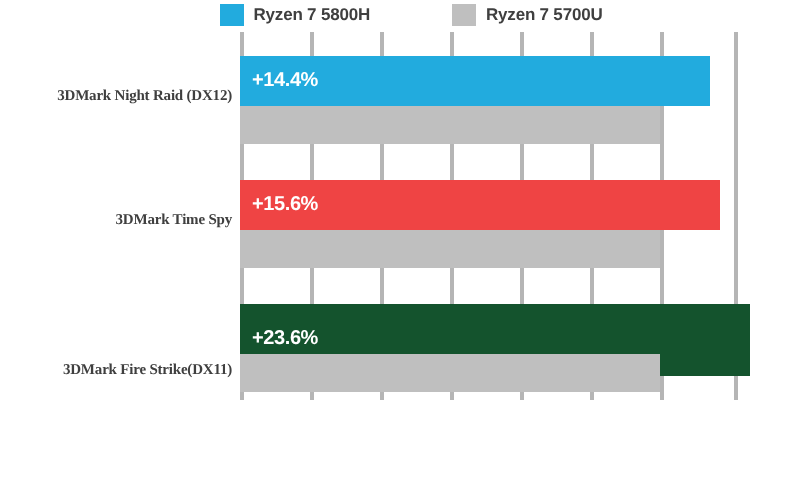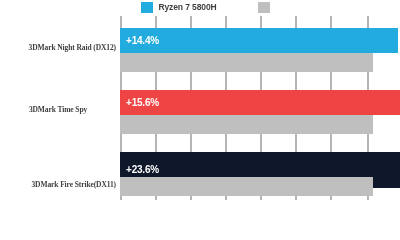--- a/index.html
+++ b/index.html
@@ -91,21 +91,20 @@
   
   .group {
     position: absolute;
     left: 0;
     width: 100%;
   }
   .bar {
     position: absolute;
     left: 0;
     display: block;
-    padding-left: 43px;
   }
   .bar-blue {
     background: #22abde;
   }
   .bar-gray {
     background: #bfbfbf;
   }
   .bar-value {
     position: absolute;
     left: 6px;
@@ -141,20 +140,21 @@
 
   <div class="legend">
 
     <div class="legend-entry">
       <span class="legend-swatch" id="sw0" style="background: rgb(34, 171, 222);"></span>
       <span class="legend-label">Ryzen 7 5800H</span>
     </div>
 
     <div class="legend-entry">
       <span class="legend-swatch" id="sw1" style="background: rgb(191, 191, 191);"></span>
+      <span class="legend-label">Ryzen 7 5700U</span>
     </div>
 
   </div>
 
   <div class="plot">
 
     <div class="gridlines">
       <div class="axis-line"></div>
       <div class="gridline" style="left:35px;"></div>
       <div class="gridline" style="left:70px;"></div>
@@ -171,35 +171,35 @@
       <div class="bar bar-blue" style="top: 0px; height: 25px; width: 235px; background: rgb(34, 171, 222);">
         <span class="bar-value">+14.4%</span>
       </div>
 
       <div class="bar bar-gray" style="top: 25px; height: 19px; width: 210px; background: rgb(191, 191, 191);">
         <span class="bar-value"></span>
       </div>
     </div>
 
     <div class="group" style="top:74px; height:48px;">
-      <div class="cat-label" style="top:16px;text-align:center;">3DMark Time Spy</div>
+      <div class="cat-label" style="top:16px;">3DMark Time Spy</div>
 
       <div class="bar bar-blue" style="top: 0px; height: 25px; width: 240px; background: #ef4444;">
         <span class="bar-value">+15.6%</span>
       </div>
 
       <div class="bar bar-gray" style="top: 25px; height: 19px; width: 210px; background: rgb(191, 191, 191);">
         <span class="bar-value"></span>
       </div>
     </div>
 
     <div class="group" style="top:136px; height:48px;">
       <div class="cat-label" style="top:16px;margin-top:13px;">3DMark Fire Strike(DX11)</div>
 
-      <div class="bar bar-blue" style="top: 0px; height: 36px; width: 255px; background: #0f172a;">
+      <div class="bar bar-blue" style="top: 0px; height: 36px; width: 255px; background: #14532d;">
         <span class="bar-value">+23.6%</span>
       </div>
 
       <div class="bar bar-gray" style="top: 25px; height: 19px; width: 210px; background: rgb(191, 191, 191);">
         <span class="bar-value"></span>
       </div>
     </div>
 
   </div>
 </div>

